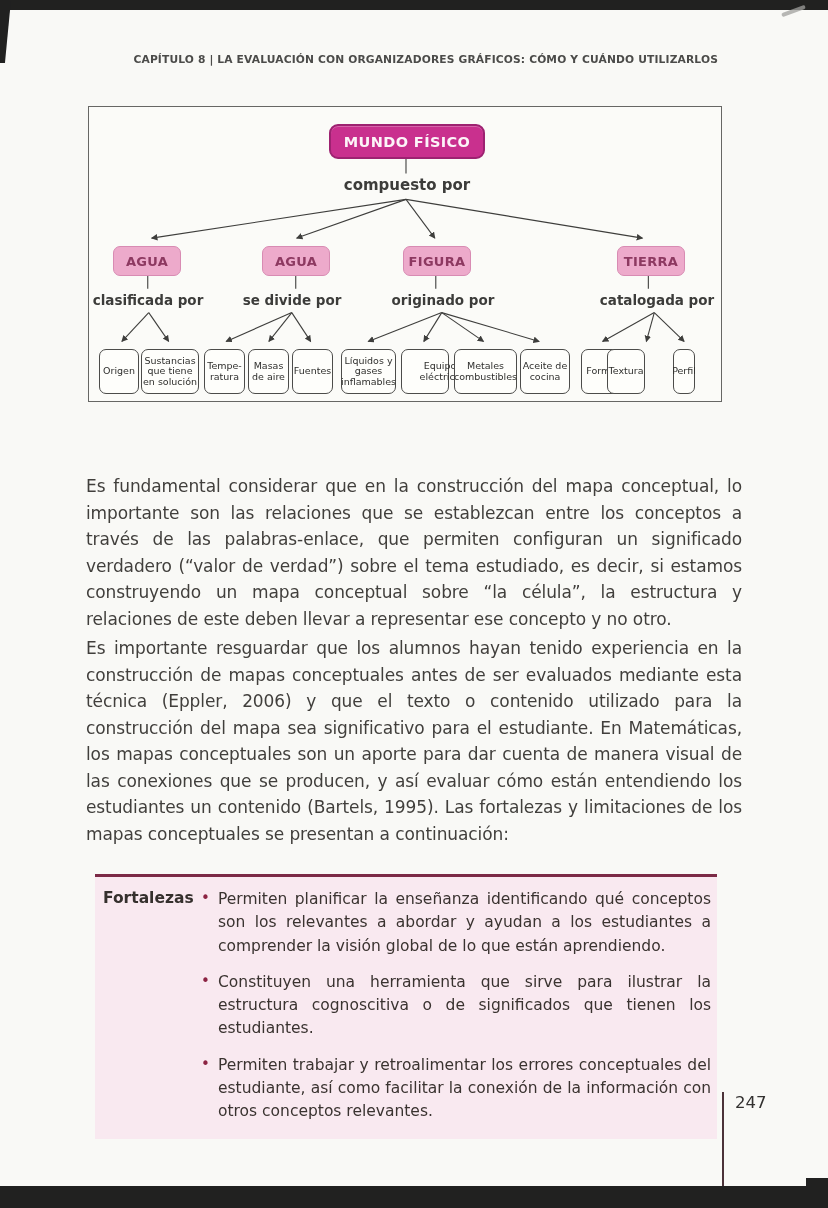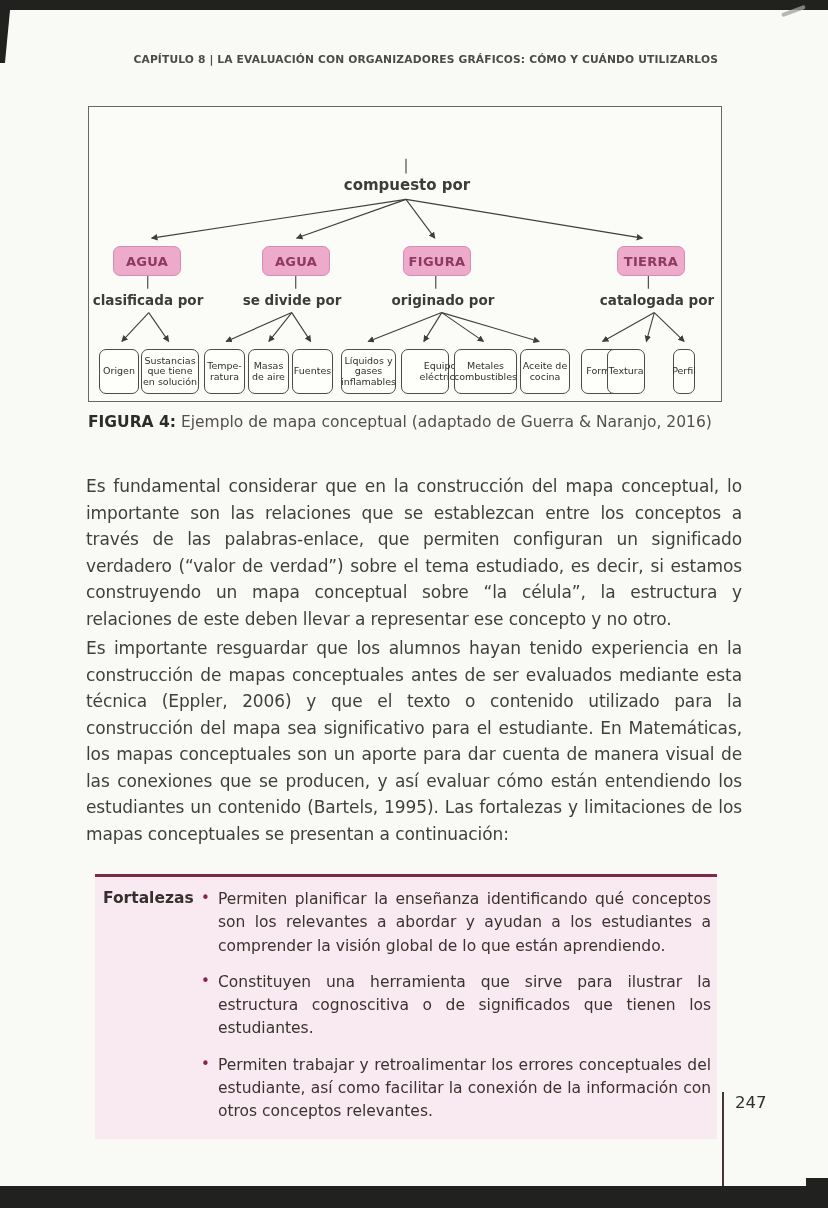--- a/index.html
+++ b/index.html
@@ -133,20 +133,21 @@
         <line x1="354" y1="207" x2="336" y2="236" marker-end="url(#arw)"></line>
         <line x1="354" y1="207" x2="396" y2="236" marker-end="url(#arw)"></line>
         <line x1="354" y1="207" x2="452" y2="236" marker-end="url(#arw)"></line>
 
         <line x1="568" y1="207" x2="516" y2="236" marker-end="url(#arw)"></line>
         <line x1="568" y1="207" x2="560" y2="236" marker-end="url(#arw)"></line>
         <line x1="568" y1="207" x2="598" y2="236" marker-end="url(#arw)"></line>
       </g>
     </svg>
 
+    <div class="node root-node">MUNDO FÍSICO</div>
     <div class="link-label root-link">compuesto por</div>
 
     <div class="node branch-node" style="left:24px;">AGUA</div>
     <div class="node branch-node" style="left:173px;">AGUA</div>
     <div class="node branch-node" style="left:314px;">FIGURA</div>
     <div class="node branch-node" style="left:528px;">TIERRA</div>
 
     <div class="link-label branch-link" style="left:59px;">clasificada por</div>
     <div class="link-label branch-link" style="left:203px;">se divide por</div>
     <div class="link-label branch-link" style="left:354px;">originado por</div>
@@ -159,23 +160,20 @@
     <div class="leaf" style="left:203px;width:41px;">Fuentes</div>
     <div class="leaf" style="left:252px;width:55px;">Líquidos y gases inflamables</div>
     <div class="leaf" style="left:312px;width:48px;padding-left:36px;">Equipos eléctricos</div>
     <div class="leaf" style="left:365px;width:63px;">Metales combustibles</div>
     <div class="leaf" style="left:431px;width:50px;">Aceite de cocina</div>
     <div class="leaf" style="left:492px;width:60px;">Formación</div>
     <div class="leaf" style="left:518px;width:38px;">Textura</div>
     <div class="leaf" style="left:584px;width:22px;">Perfil</div>
   </div>
 
-  <div class="caption">
-    <b>FIGURA 4:</b><span>Ejemplo de mapa conceptual (adaptado de Guerra &amp; Naranjo, 2016)</span>
-  </div>
 
   <div class="para para1">Es fundamental considerar que en la construcción del mapa conceptual, lo importante son las relaciones que se establezcan entre los conceptos a través de las palabras-enlace, que permiten configuran un significado verdadero (“valor de verdad”) sobre el tema estudiado, es decir, si estamos construyendo un mapa conceptual sobre “la célula”, la estructura y relaciones de este deben llevar a representar ese concepto y no otro.</div>
   <div class="para para2">Es importante resguardar que los alumnos hayan tenido experiencia en la construcción de mapas conceptuales antes de ser evaluados mediante esta técnica (Eppler, 2006) y que el texto o contenido utilizado para la construcción del mapa sea significativo para el estudiante. En Matemáticas, los mapas conceptuales son un aporte para dar cuenta de manera visual de las conexiones que se producen, y así evaluar cómo están entendiendo los estudiantes un contenido (Bartels, 1995). Las fortalezas y limitaciones de los mapas conceptuales se presentan a continuación:</div>
 
   <div class="strengths">
     <div class="row-header">Fortalezas</div>
     <div class="bullet-list">
       <div class="bullet-item">
         <span class="bullet-dot">•</span><span>Permiten planificar la enseñanza identificando qué conceptos son los relevantes a abordar y ayudan a los estudiantes a comprender la visión global de lo que están aprendiendo.</span>
       </div>

